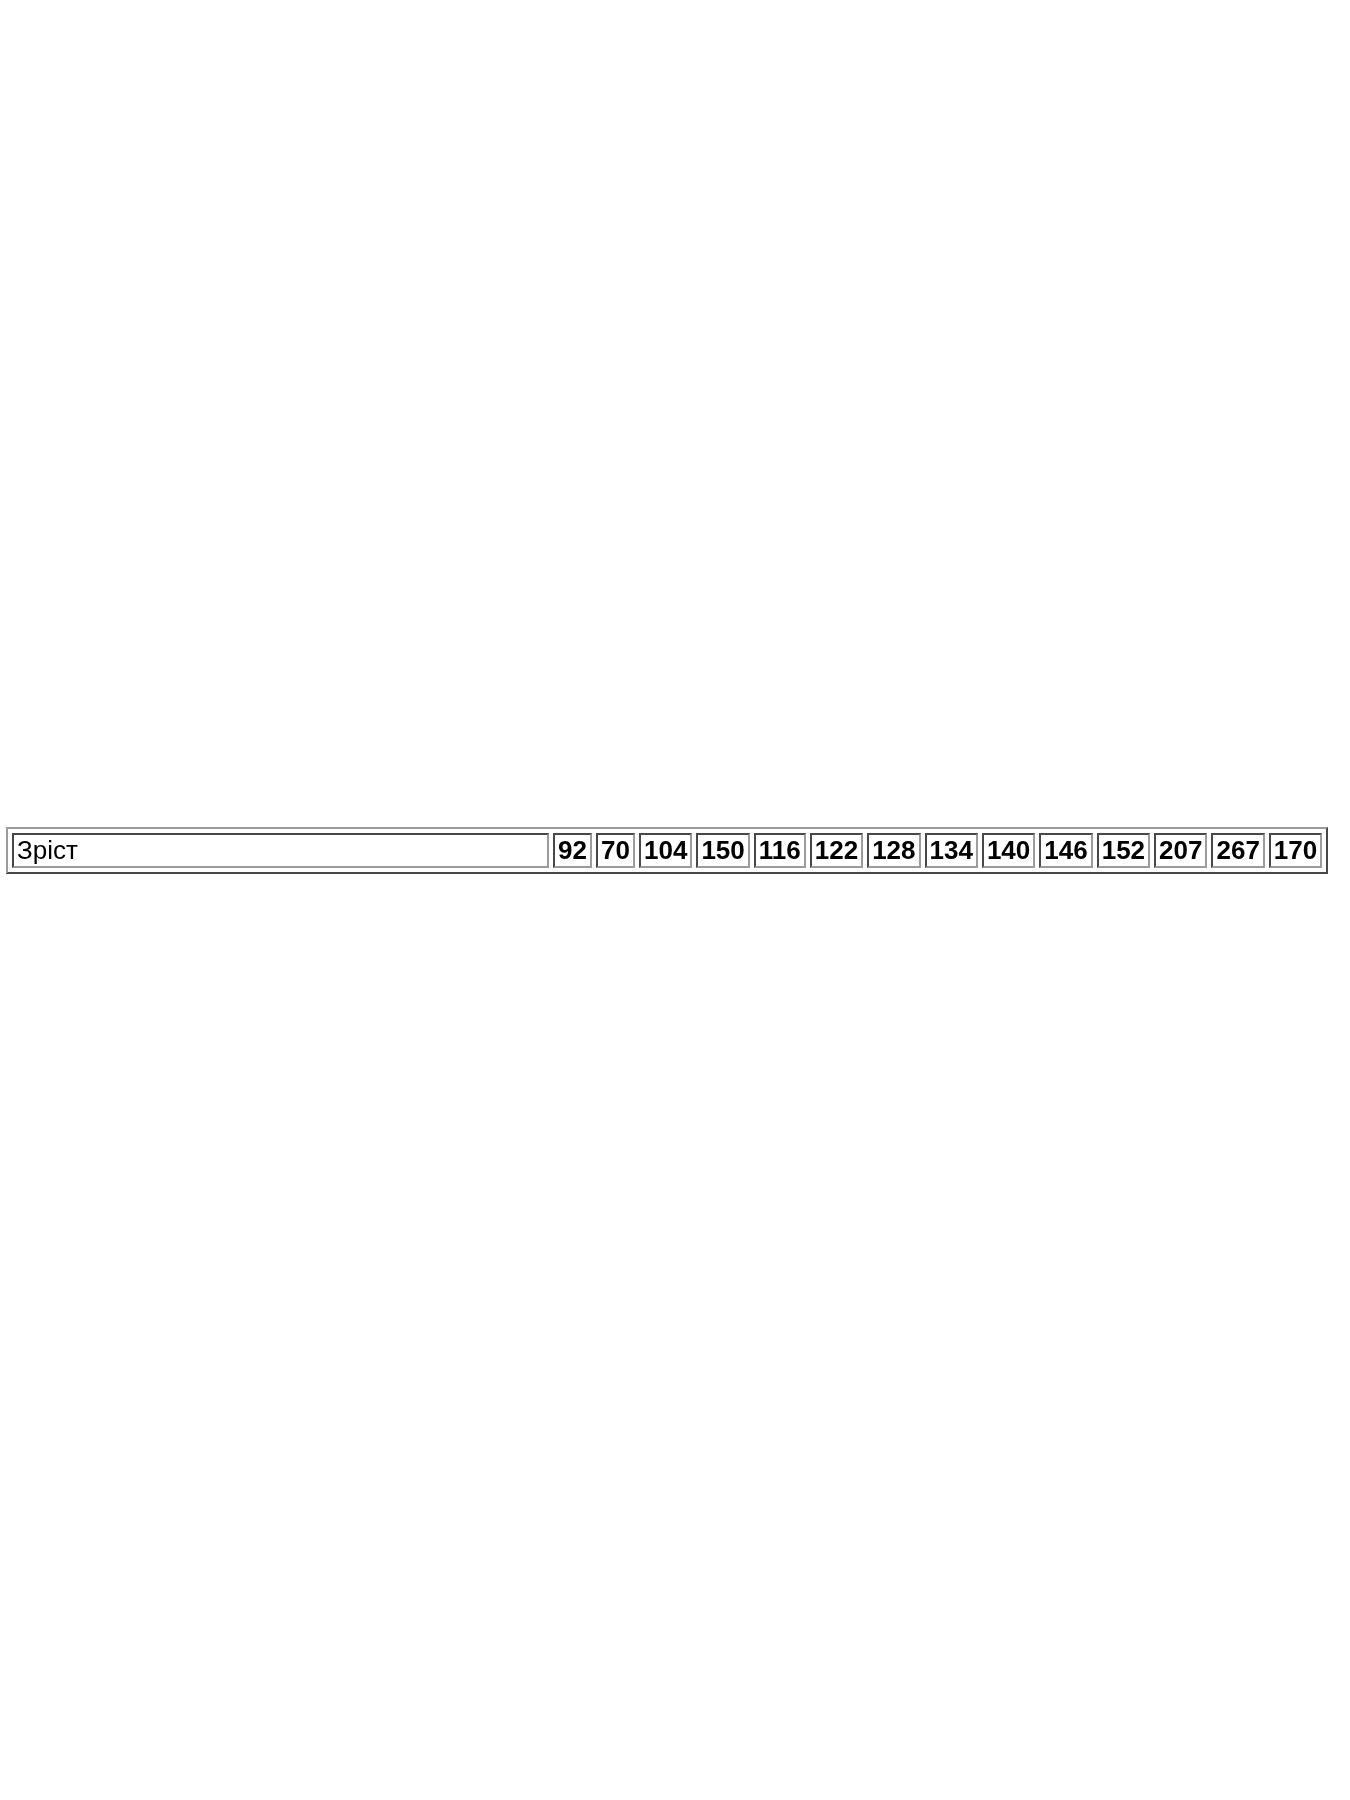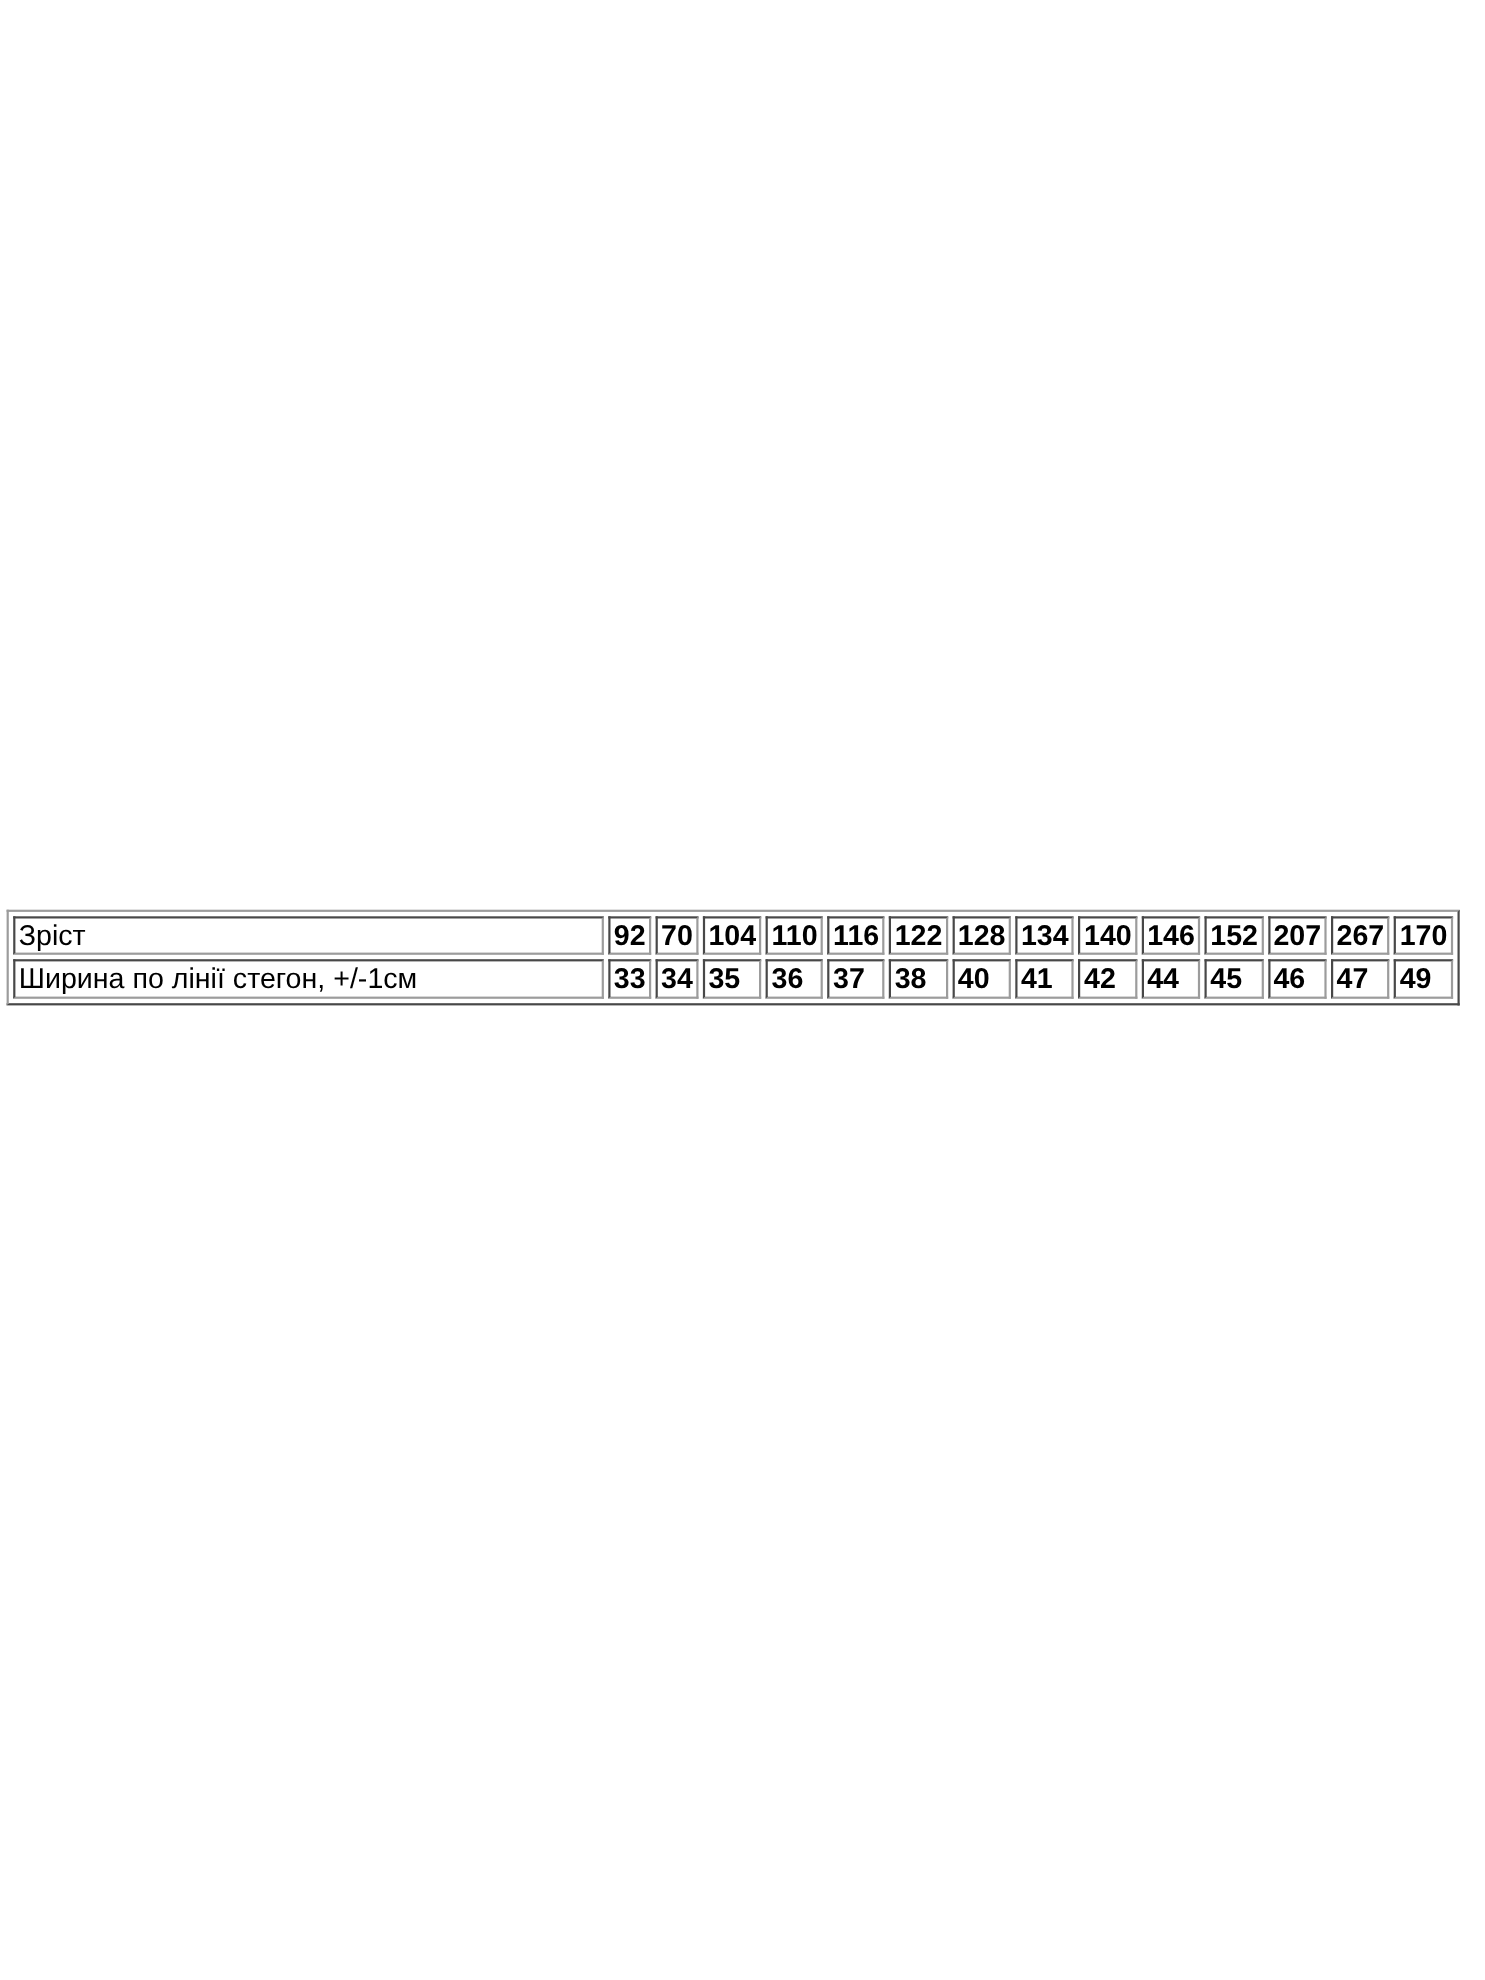--- a/index.html
+++ b/index.html
@@ -46,44 +46,27 @@
 <body>
 
 <div id="page">
   <table class="size-chart">
     <tbody>
         <tr>
           <td class="label-cell">Зріст</td>
           <td class="value-cell">92</td>
           <td class="value-cell">70</td>
           <td class="value-cell">104</td>
-          <td class="value-cell">110</td>
+          <td class="value-cell">150</td>
           <td class="value-cell">116</td>
           <td class="value-cell">122</td>
           <td class="value-cell">128</td>
           <td class="value-cell">134</td>
           <td class="value-cell">140</td>
           <td class="value-cell">146</td>
           <td class="value-cell">152</td>
           <td class="value-cell">207</td>
           <td class="value-cell">267</td>
           <td class="value-cell">170</td>
         </tr>
-        <tr>
-          <td class="label-cell">Ширина по лінії стегон, +/-1см</td>
-          <td class="value-cell">33</td>
-          <td class="value-cell">34</td>
-          <td class="value-cell">35</td>
-          <td class="value-cell">36</td>
-          <td class="value-cell">37</td>
-          <td class="value-cell">38</td>
-          <td class="value-cell">40</td>
-          <td class="value-cell">41</td>
-          <td class="value-cell">42</td>
-          <td class="value-cell">44</td>
-          <td class="value-cell">45</td>
-          <td class="value-cell">46</td>
-          <td class="value-cell">47</td>
-          <td class="value-cell">49</td>
-        </tr>
       </tbody>
   </table>
 </div>
 
 </body></html>

